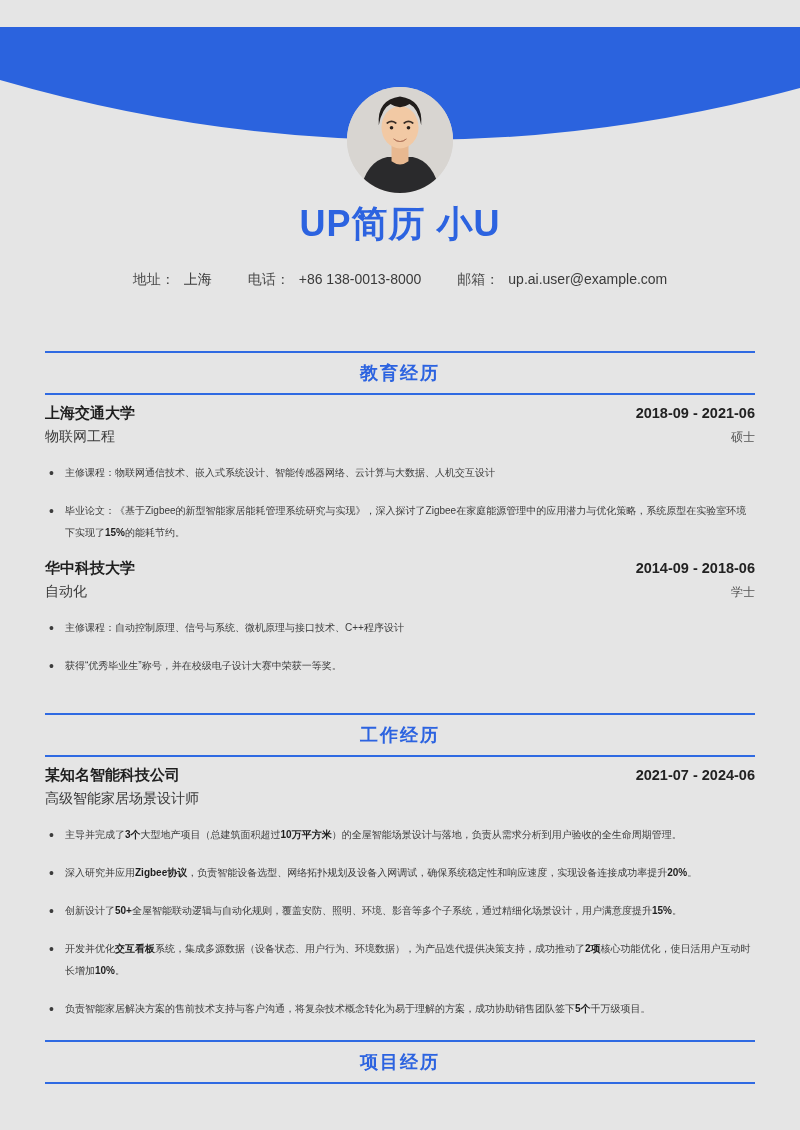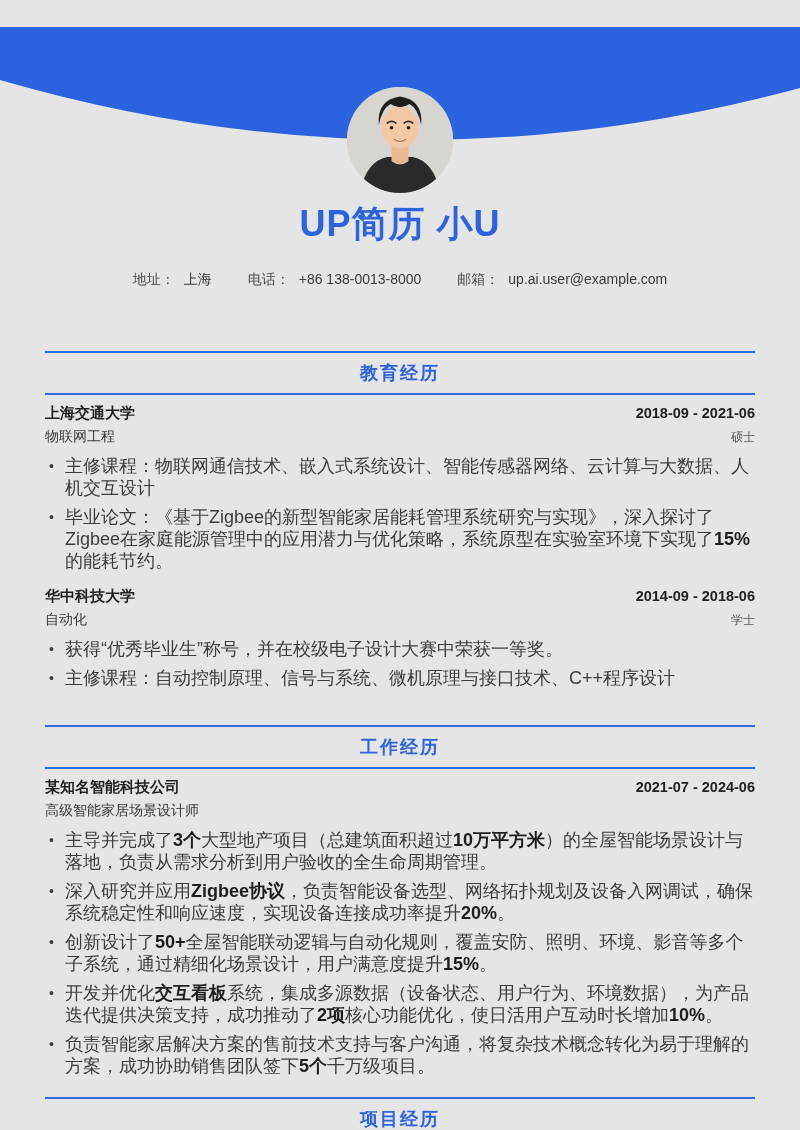--- a/index.html
+++ b/index.html
@@ -49,21 +49,21 @@
   .entry + .entry { margin-top:15px; }
   .row1 { display:flex; justify-content:space-between; align-items:baseline;text-align:right; }
   .row2 { display:flex; justify-content:space-between; align-items:baseline; margin-top:5px;gap:35px; }
   .e-name { font-size:15px; font-weight:bold; color:#1f1f1f; }
   .e-date { font-size:14.5px; font-weight:bold; color:#222222; }
   .e-sub  { font-size:14px; color:#3a3a3a; }
   .e-deg  { font-size:12px; color:#555555; }
   .bullets { margin:9px 0 0 0; padding:0; list-style:none; }
   .bullets li {
     position:relative; padding-left:20px; margin-bottom:7px;
-    font-size:18px; line-height:22px; color:#3c3c3c;
+    font-size:10px; line-height:22px; color:#3c3c3c;margin-top:16px;
   }
   .bullets li::before {
     content:"\2022"; position:absolute; left:4px; top:0;
     color:#3c3c3c; font-size:14px; line-height:22px;
   }
   .bullets .b { font-weight:bold; color:#1d1d1d; }
 </style>
 </head>
 <body>
 
@@ -132,22 +132,22 @@
   <article class="entry">
     <div class="row1">
       <span class="e-name">华中科技大学</span>
       <span class="e-date">2014-09 - 2018-06</span>
     </div>
     <div class="row2">
       <span class="e-sub">自动化</span>
       <span class="e-deg">学士</span>
     </div>
     <ul class="bullets">
+                <li><span>主修课程：自动控制原理、信号与系统、微机原理与接口技术、C++程序设计</span></li>
                 <li><span>获得“优秀毕业生”称号，并在校级电子设计大赛中荣获一等奖。</span></li>
-                <li><span>主修课程：自动控制原理、信号与系统、微机原理与接口技术、C++程序设计</span></li>
               </ul>
   </article>
 </div>
   </section>
 
   <section class="section">
     <div class="sec-header">
       <h2 class="sec-title">工作经历</h2>
     </div>
     <div class="entries">

